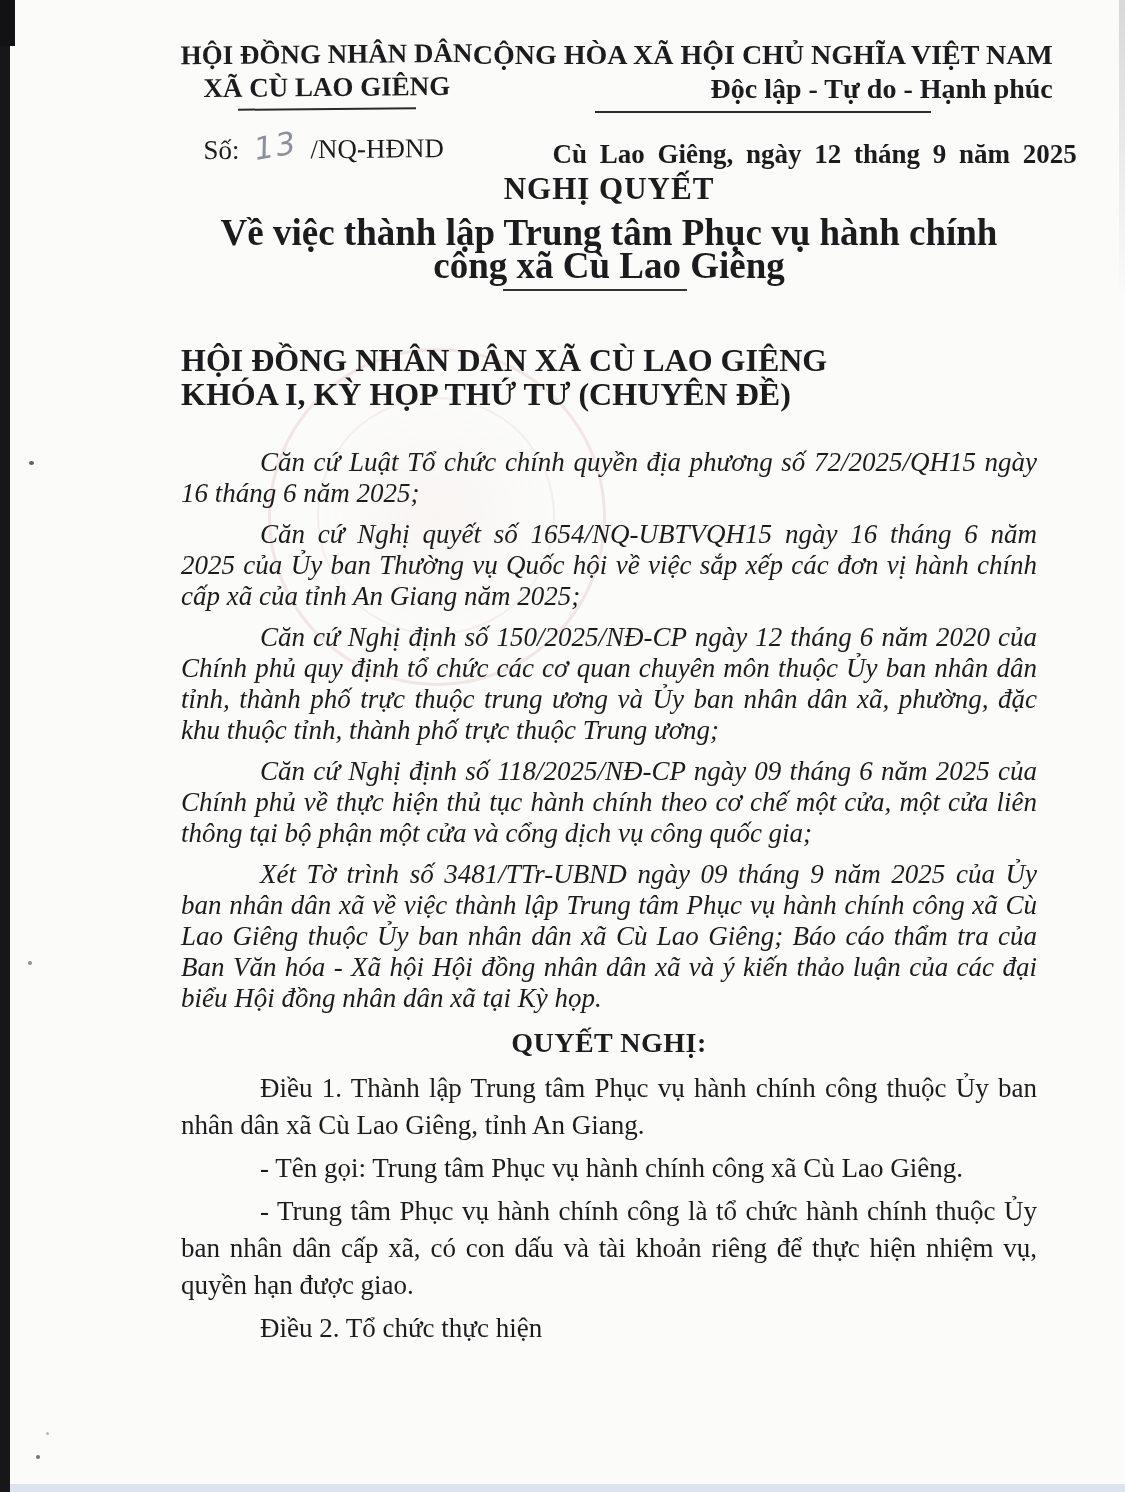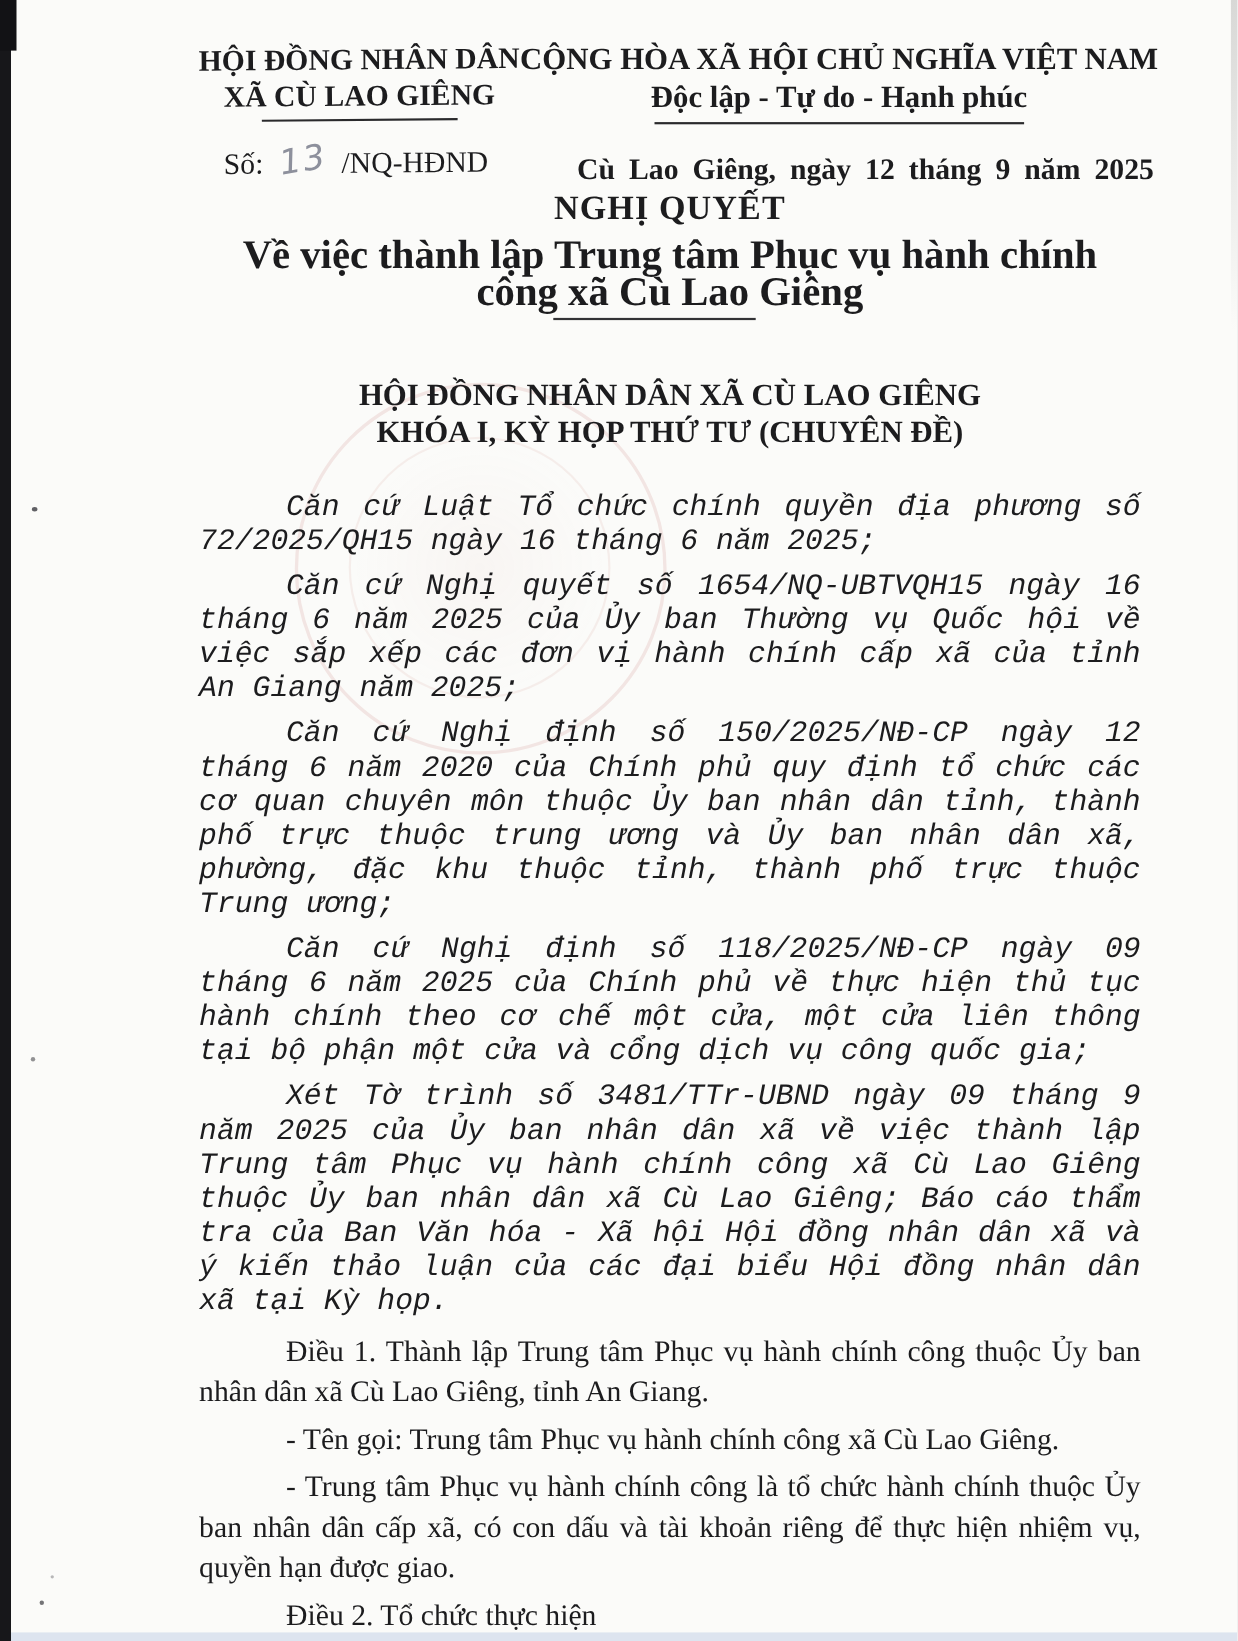--- a/index.html
+++ b/index.html
@@ -27,44 +27,44 @@
     border:3px solid rgba(196,120,112,.16);border-radius:50%;}
   .stamp-bleed-inner{position:absolute;left:46px;top:46px;width:234px;height:234px;
     border:2px solid rgba(196,120,112,.10);border-radius:50%;
     background:radial-gradient(circle,rgba(205,140,130,.05) 0%,rgba(205,140,130,0) 70%);}
 
   .content{position:absolute;left:181px;top:38px;width:856px;}
 
   
   .hdr{display:flex;}
   .hdr-left{width:300px;text-align:center;transform:rotate(-0.5deg);}
-  .hdr-right{flex:1;text-align:center;}
+  .hdr-right{flex:1;text-align:right;}
   .hdr-line{font-weight:bold;font-size:27px;line-height:33px;white-space:nowrap;}
   .hdr-line-nat{font-weight:bold;font-size:28px;line-height:34px;white-space:nowrap;}
   .rule-org{width:178px;margin:4px auto 0;border-top:2px solid #2a2a2c;}
   .rule-motto{width:336px;margin:5px auto 0;border-top:2px solid #2a2a2c;}
   .doc-number{margin-top:21px;text-align:left;padding-left:22px;font-size:27px;line-height:33px;white-space:nowrap;}
   .handwritten{
     display:inline-block;font-family:"DejaVu Sans",sans-serif;font-style:italic;
     color:#8d909c;font-size:31px;transform:rotate(-9deg) translateY(-2px);
     margin:0 6px 0 8px;letter-spacing:2px;
   }
   .dateline{margin-top:25px;font-weight:bold;font-size:27px;line-height:33px;
     word-spacing:6px;transform:translateX(24px);white-space:nowrap;}
 
   
   .doc-type{text-align:center;font-weight:bold;font-size:31px;line-height:36px;letter-spacing:1px;}
   .subject{margin-top:9px;text-align:center;font-weight:bold;font-size:37px;line-height:33px;}
   .subject-rule{width:184px;margin:7px auto 0;border-top:2.5px solid #333336;transform:translateX(-14px);}
-  .issuer{margin-top:52px;text-align:center;font-weight:bold;font-size:28px;line-height:34px;}
+  .issuer{margin-top:52px;text-align:left;font-weight:bold;font-size:32px;line-height:34px;}
 
   
   .preamble{margin-top:36px;}
   .preamble p{margin:0 0 10px;font-style:italic;font-size:27px;line-height:31px;
-    text-indent:79px;text-align:justify;font-family:Liberation Mono, monospace;}
+    text-indent:79px;text-align:justify;}
   .qn-heading{margin:12px 0 10px;text-align:center;font-weight:bold;font-size:28px;line-height:34px;letter-spacing:.5px;}
   .operative p{margin:0 0 6px;font-size:27px;line-height:37px;text-indent:79px;text-align:justify;}
   .art-label{font-weight:normal;}
 </style>
 </head>
 <body>
 
 <div class="page">
 
   <div class="edge-left"></div>
@@ -110,20 +110,21 @@
     </div>
 
     <div class="preamble">
       <p>Căn cứ Luật Tổ chức chính quyền địa phương số 72/2025/QH15 ngày 16 tháng 6 năm 2025;</p>
       <p>Căn cứ Nghị quyết số 1654/NQ-UBTVQH15 ngày 16 tháng 6 năm 2025 của Ủy ban Thường vụ Quốc hội về việc sắp xếp các đơn vị hành chính cấp xã của tỉnh An Giang năm 2025;</p>
       <p>Căn cứ Nghị định số 150/2025/NĐ-CP ngày 12 tháng 6 năm 2020 của Chính phủ quy định tổ chức các cơ quan chuyên môn thuộc Ủy ban nhân dân tỉnh, thành phố trực thuộc trung ương và Ủy ban nhân dân xã, phường, đặc khu thuộc tỉnh, thành phố trực thuộc Trung ương;</p>
       <p>Căn cứ Nghị định số 118/2025/NĐ-CP ngày 09 tháng 6 năm 2025 của Chính phủ về thực hiện thủ tục hành chính theo cơ chế một cửa, một cửa liên thông tại bộ phận một cửa và cổng dịch vụ công quốc gia;</p>
       <p>Xét Tờ trình số 3481/TTr-UBND ngày 09 tháng 9 năm 2025 của Ủy ban nhân dân xã về việc thành lập Trung tâm Phục vụ hành chính công xã Cù Lao Giêng thuộc Ủy ban nhân dân xã Cù Lao Giêng; Báo cáo thẩm tra của Ban Văn hóa - Xã hội Hội đồng nhân dân xã và ý kiến thảo luận của các đại biểu Hội đồng nhân dân xã tại Kỳ họp.</p>
     </div>
 
+    <div class="qn-heading">QUYẾT NGHỊ:</div>
     <div class="operative">
       <p>
         <span class="art-label">Điều 1.</span>
         <span>Thành lập Trung tâm Phục vụ hành chính công thuộc Ủy ban nhân dân xã Cù Lao Giêng, tỉnh An Giang.</span>
       </p>
       <p>- Tên gọi: Trung tâm Phục vụ hành chính công xã Cù Lao Giêng.</p>
       <p>- Trung tâm Phục vụ hành chính công là tổ chức hành chính thuộc Ủy ban nhân dân cấp xã, có con dấu và tài khoản riêng để thực hiện nhiệm vụ, quyền hạn được giao.</p>
       <p>
         <span class="art-label">Điều 2.</span>
         <span>Tổ chức thực hiện</span>

